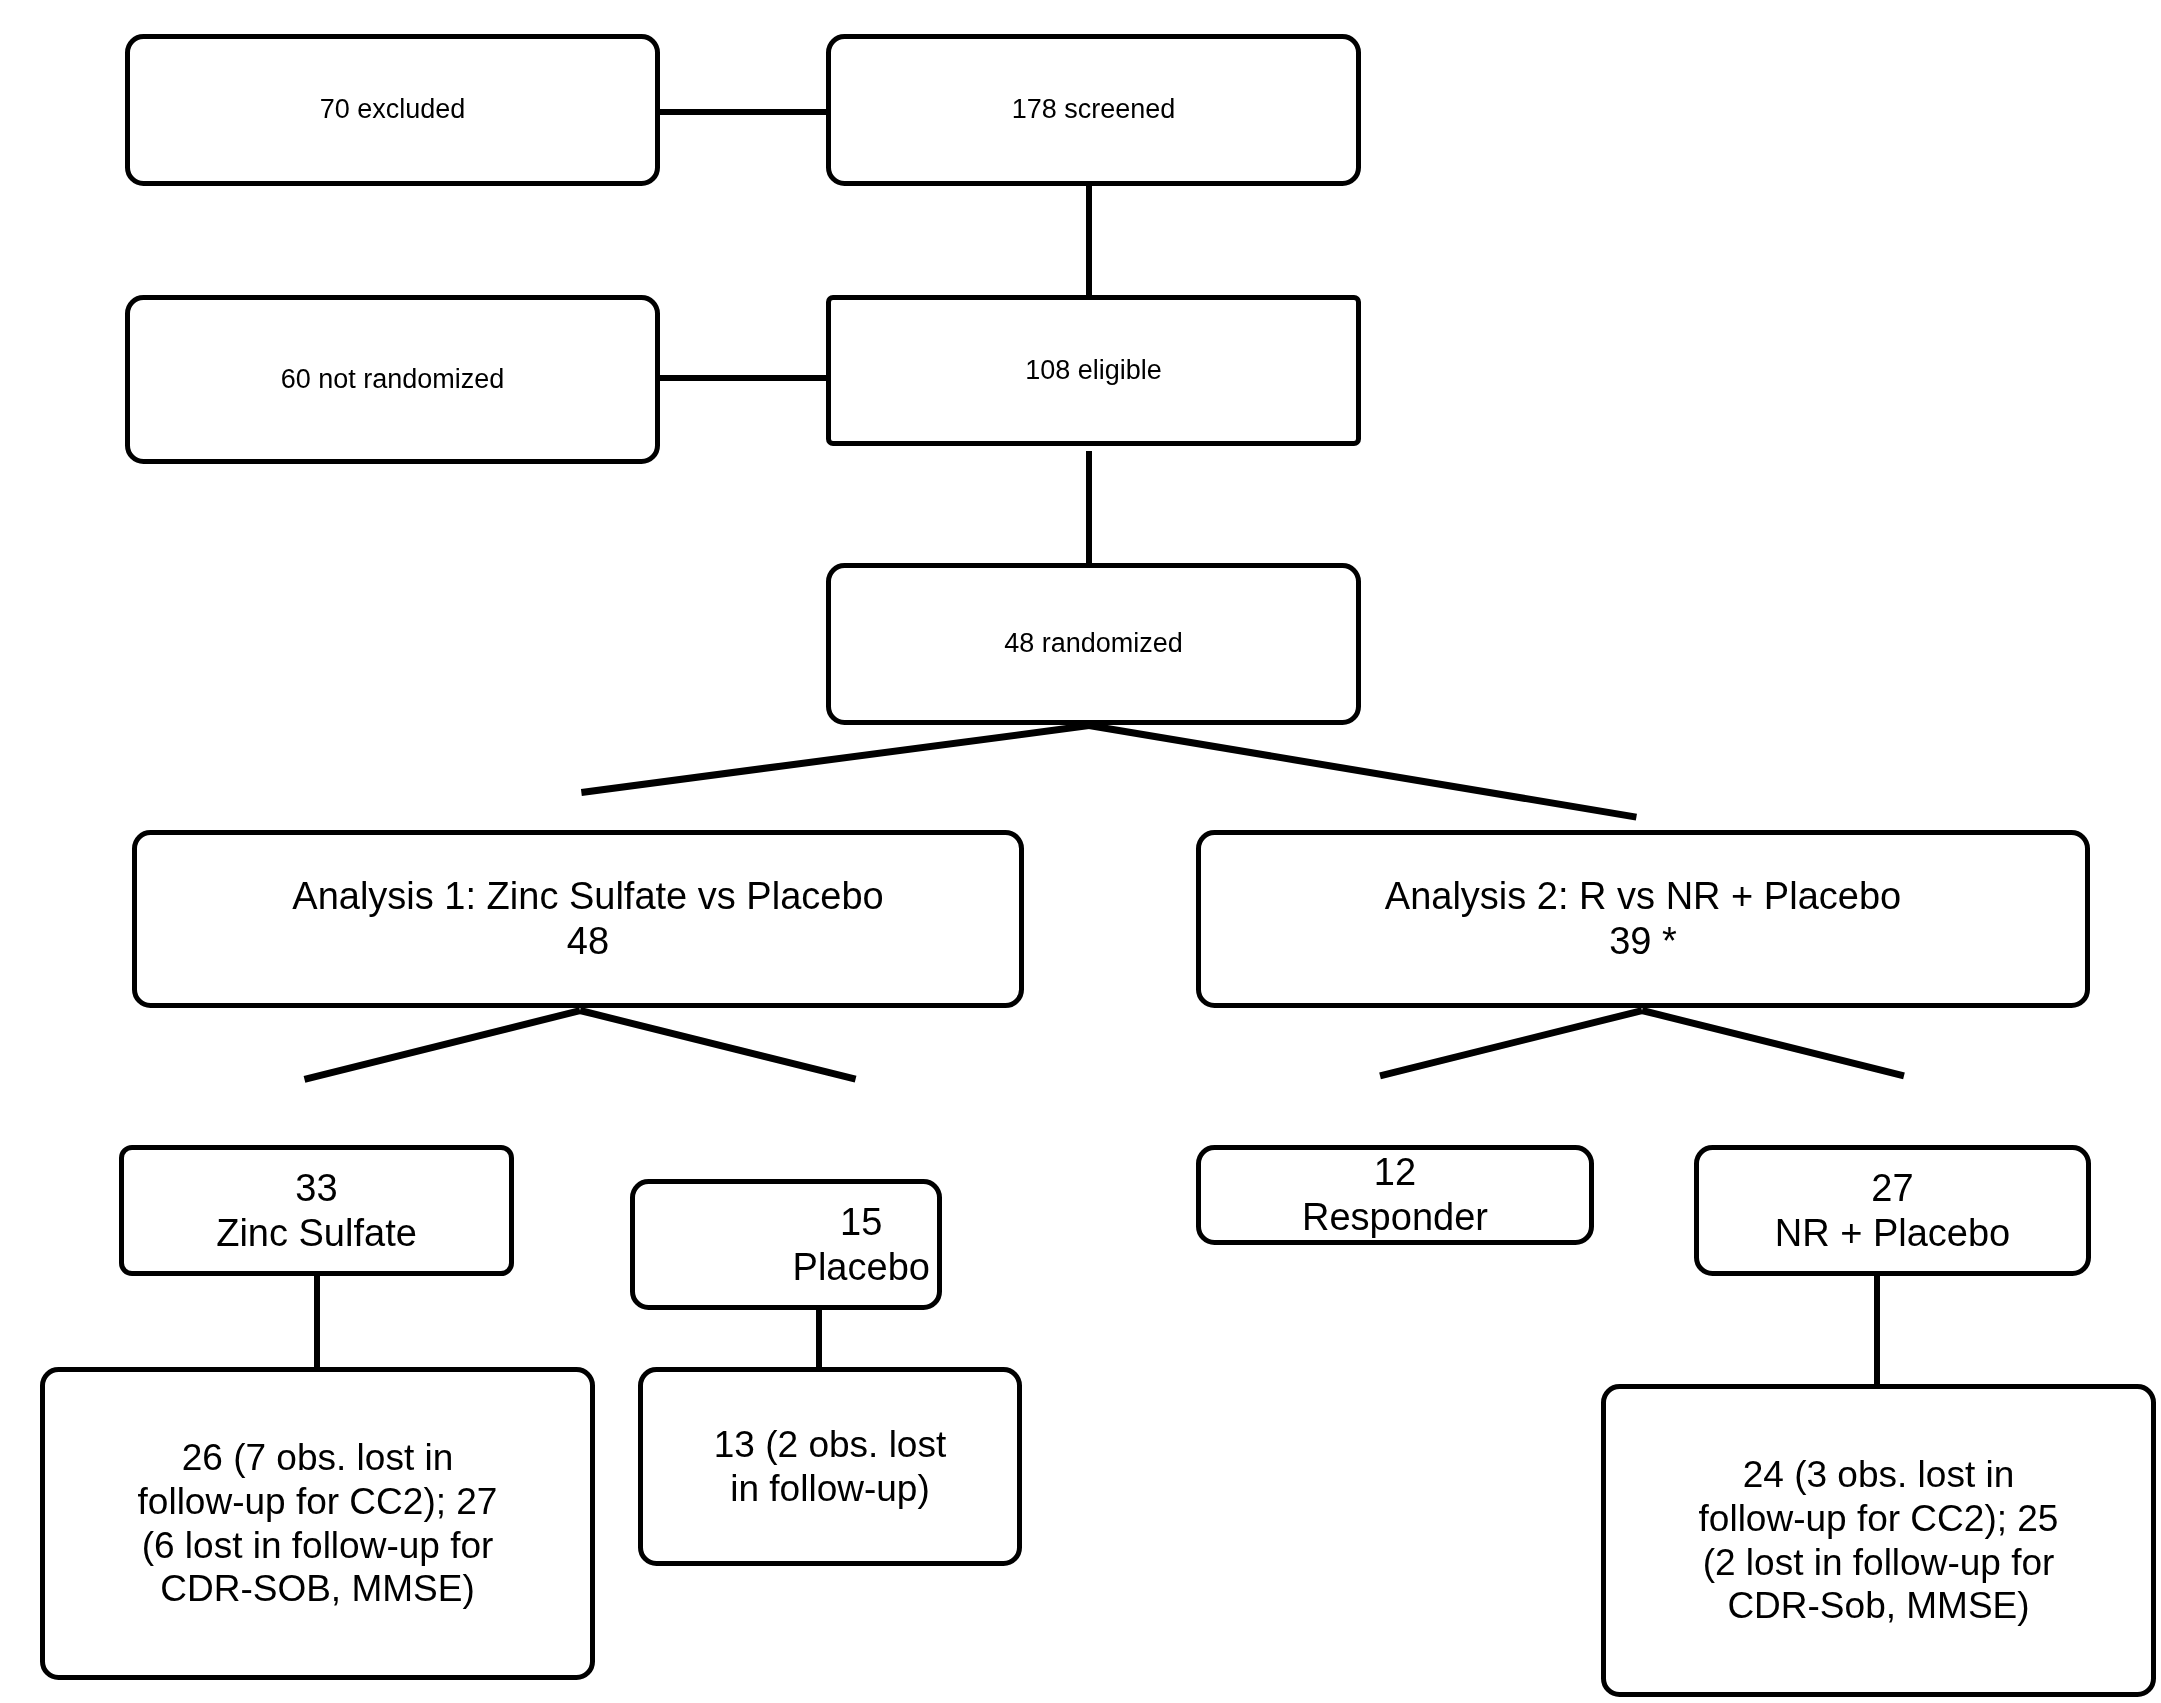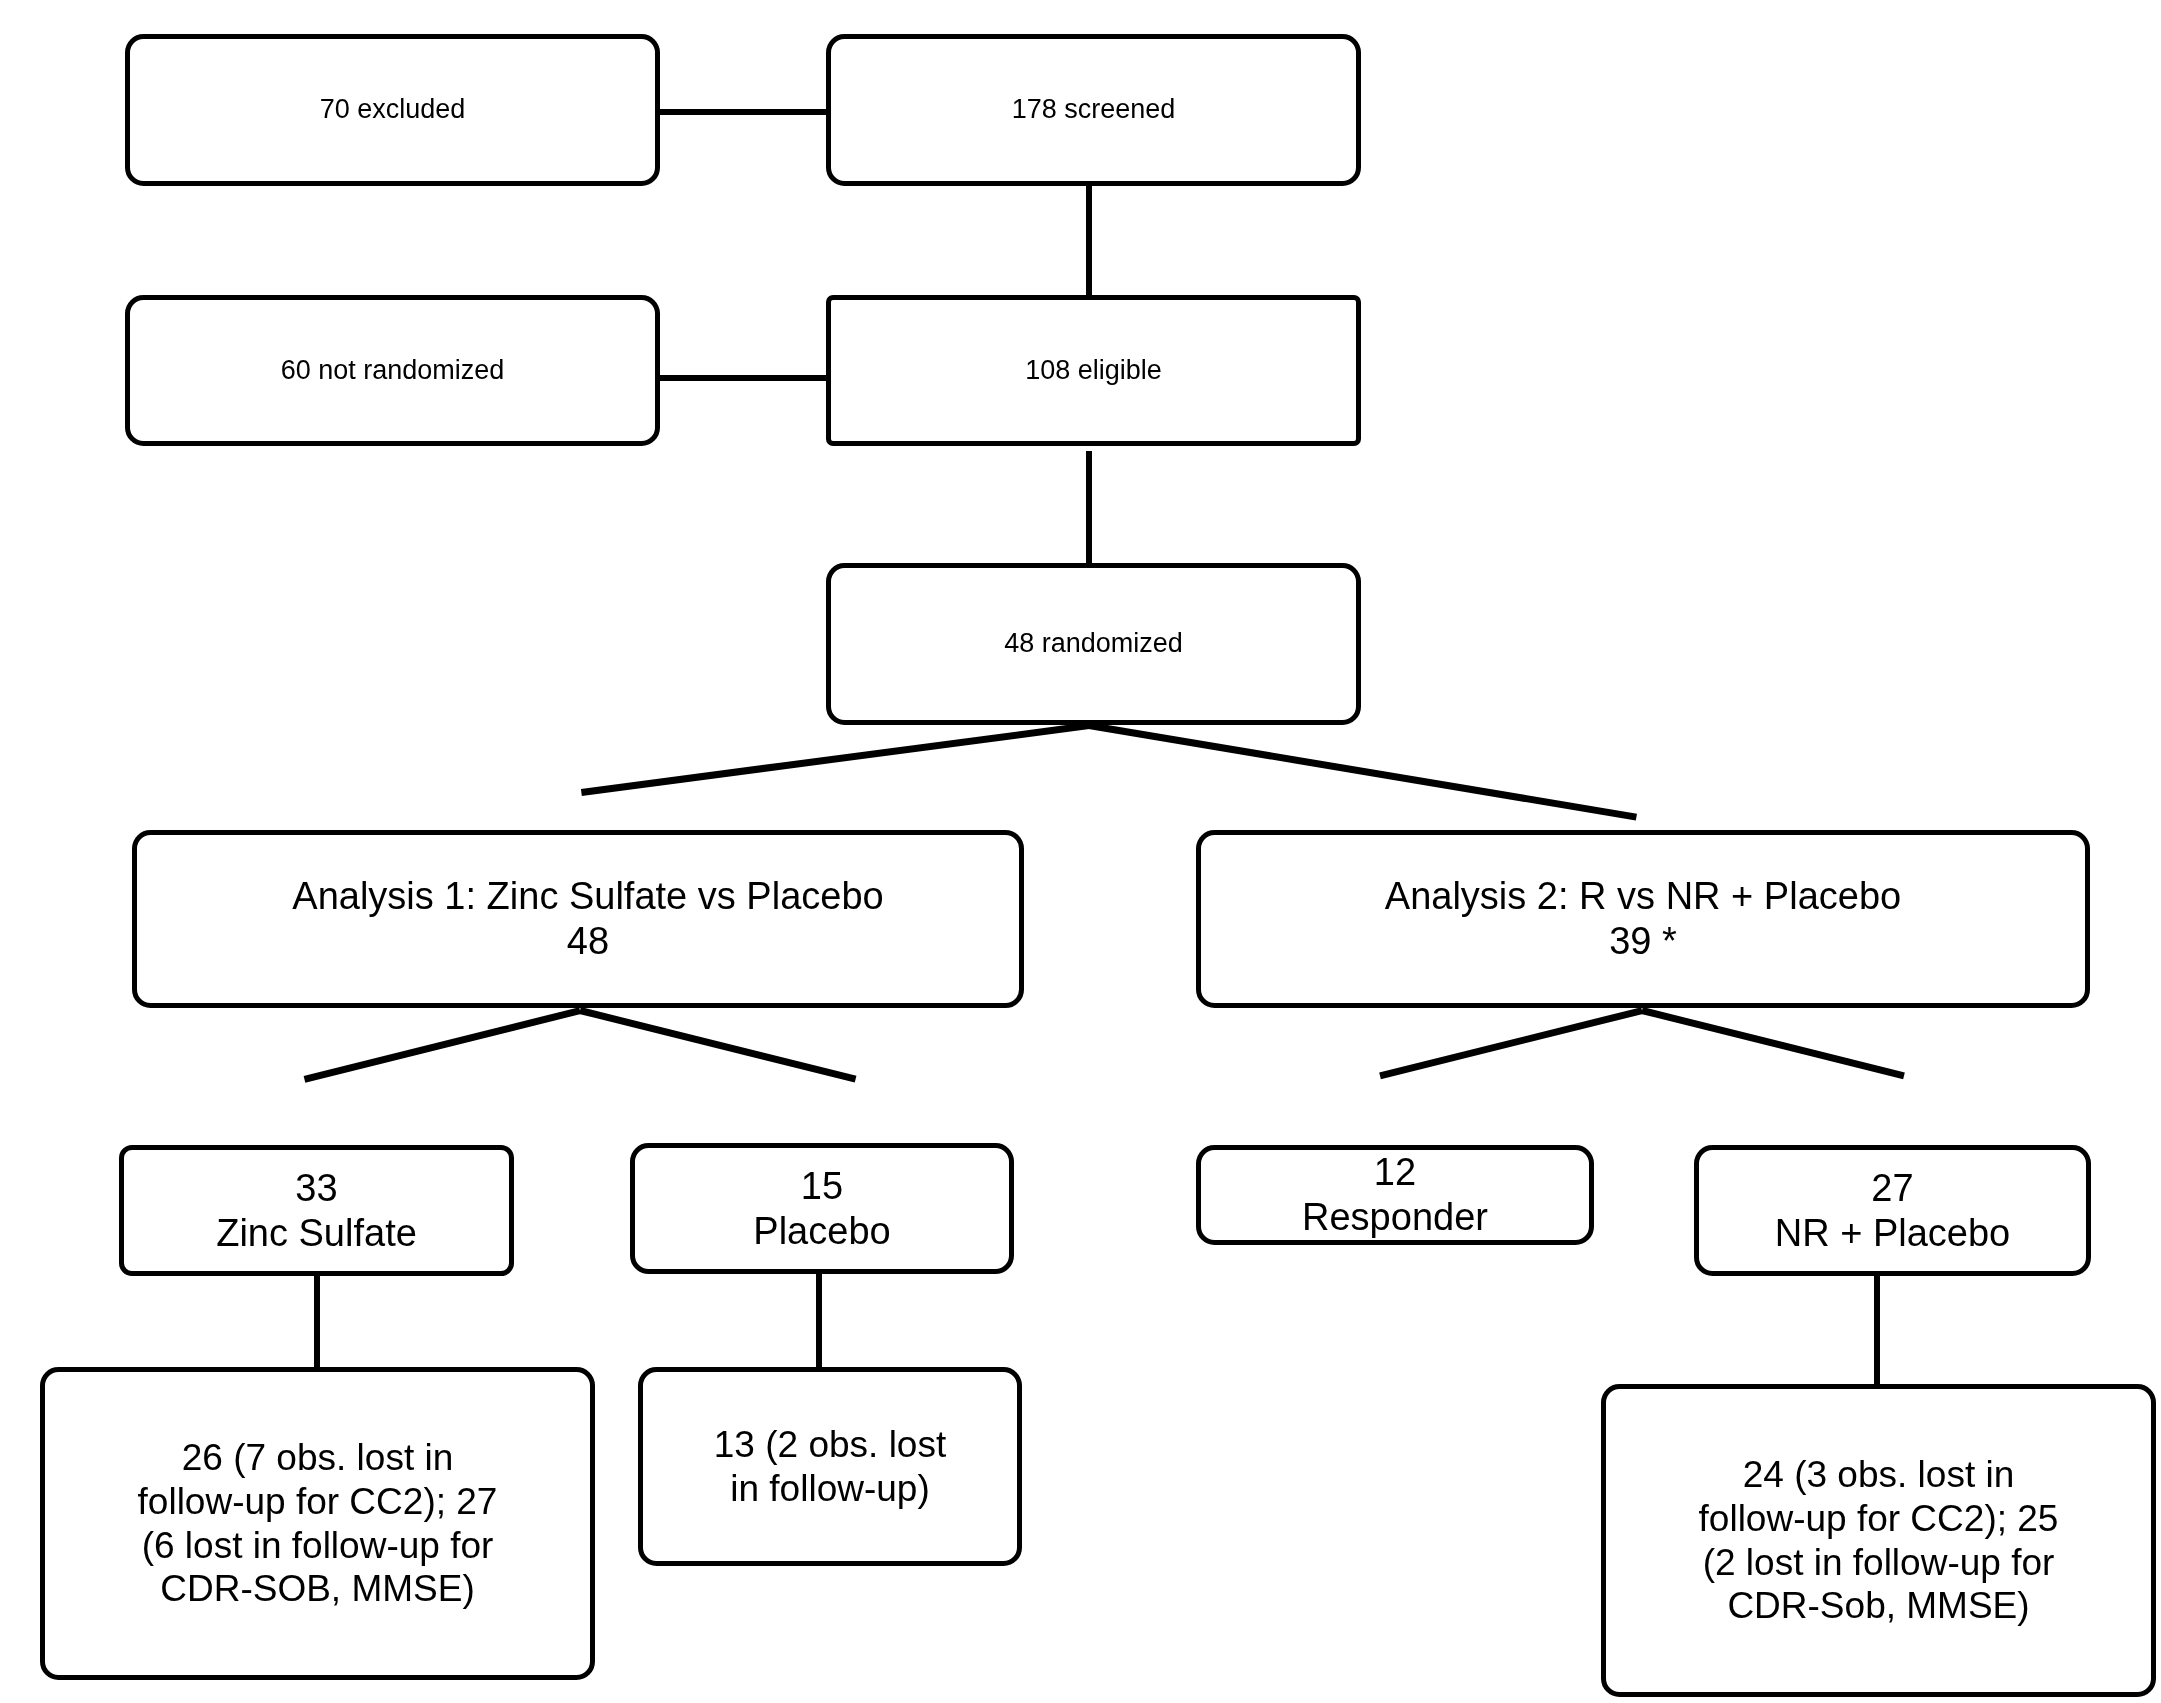--- a/index.html
+++ b/index.html
@@ -84,21 +84,21 @@
   <div class="edge" style="left:1874px; top:1273px; width:6.4px; height:114px;"></div>
 
   <div class="node f-big" style="left:125px; top:34px; width:535px; height:152px;">
     <span class="txt">70 excluded</span>
   </div>
 
   <div class="node f-big" style="left:826px; top:34px; width:535px; height:152px;">
     <span class="txt">178 screened</span>
   </div>
 
-  <div class="node f-big" style="left:125px; top:295px; width:535px; height:151px;">
+  <div class="node f-big" style="left:125px; top:295px; width:535px; height:169px;">
     <span class="txt">60 not randomized</span>
   </div>
 
   <div class="node f-big" style="left:826px; top:295px; width:535px; height:151px;border-radius:7px;">
     <span class="txt">108 eligible</span>
   </div>
 
   <div class="node f-big" style="left:826px; top:563px; width:535px; height:162px;">
     <span class="txt">48 randomized</span>
   </div>
@@ -111,21 +111,21 @@
   <div class="node f-mid" style="left:1196px; top:830px; width:894px; height:178px;">
     <span class="txt">Analysis 2: R vs NR + Placebo
 39 *</span>
   </div>
 
   <div class="node f-mid" style="left:119px; top:1145px; width:395px; height:131px;border-radius:13px;">
     <span class="txt">33
 Zinc Sulfate</span>
   </div>
 
-  <div class="node f-mid" style="left:630px; top:1143px; width:384px; height:131px;">
+  <div class="node f-mid" style="left:630px; top:1179px; width:312px; height:131px;justify-content:flex-end;">
     <span class="txt">15
 Placebo</span>
   </div>
 
   <div class="node f-mid" style="left:1196px; top:1145px; width:398px; height:100px;">
     <span class="txt">12
 Responder</span>
   </div>
 
   <div class="node f-mid" style="left:1694px; top:1145px; width:397px; height:131px;">

